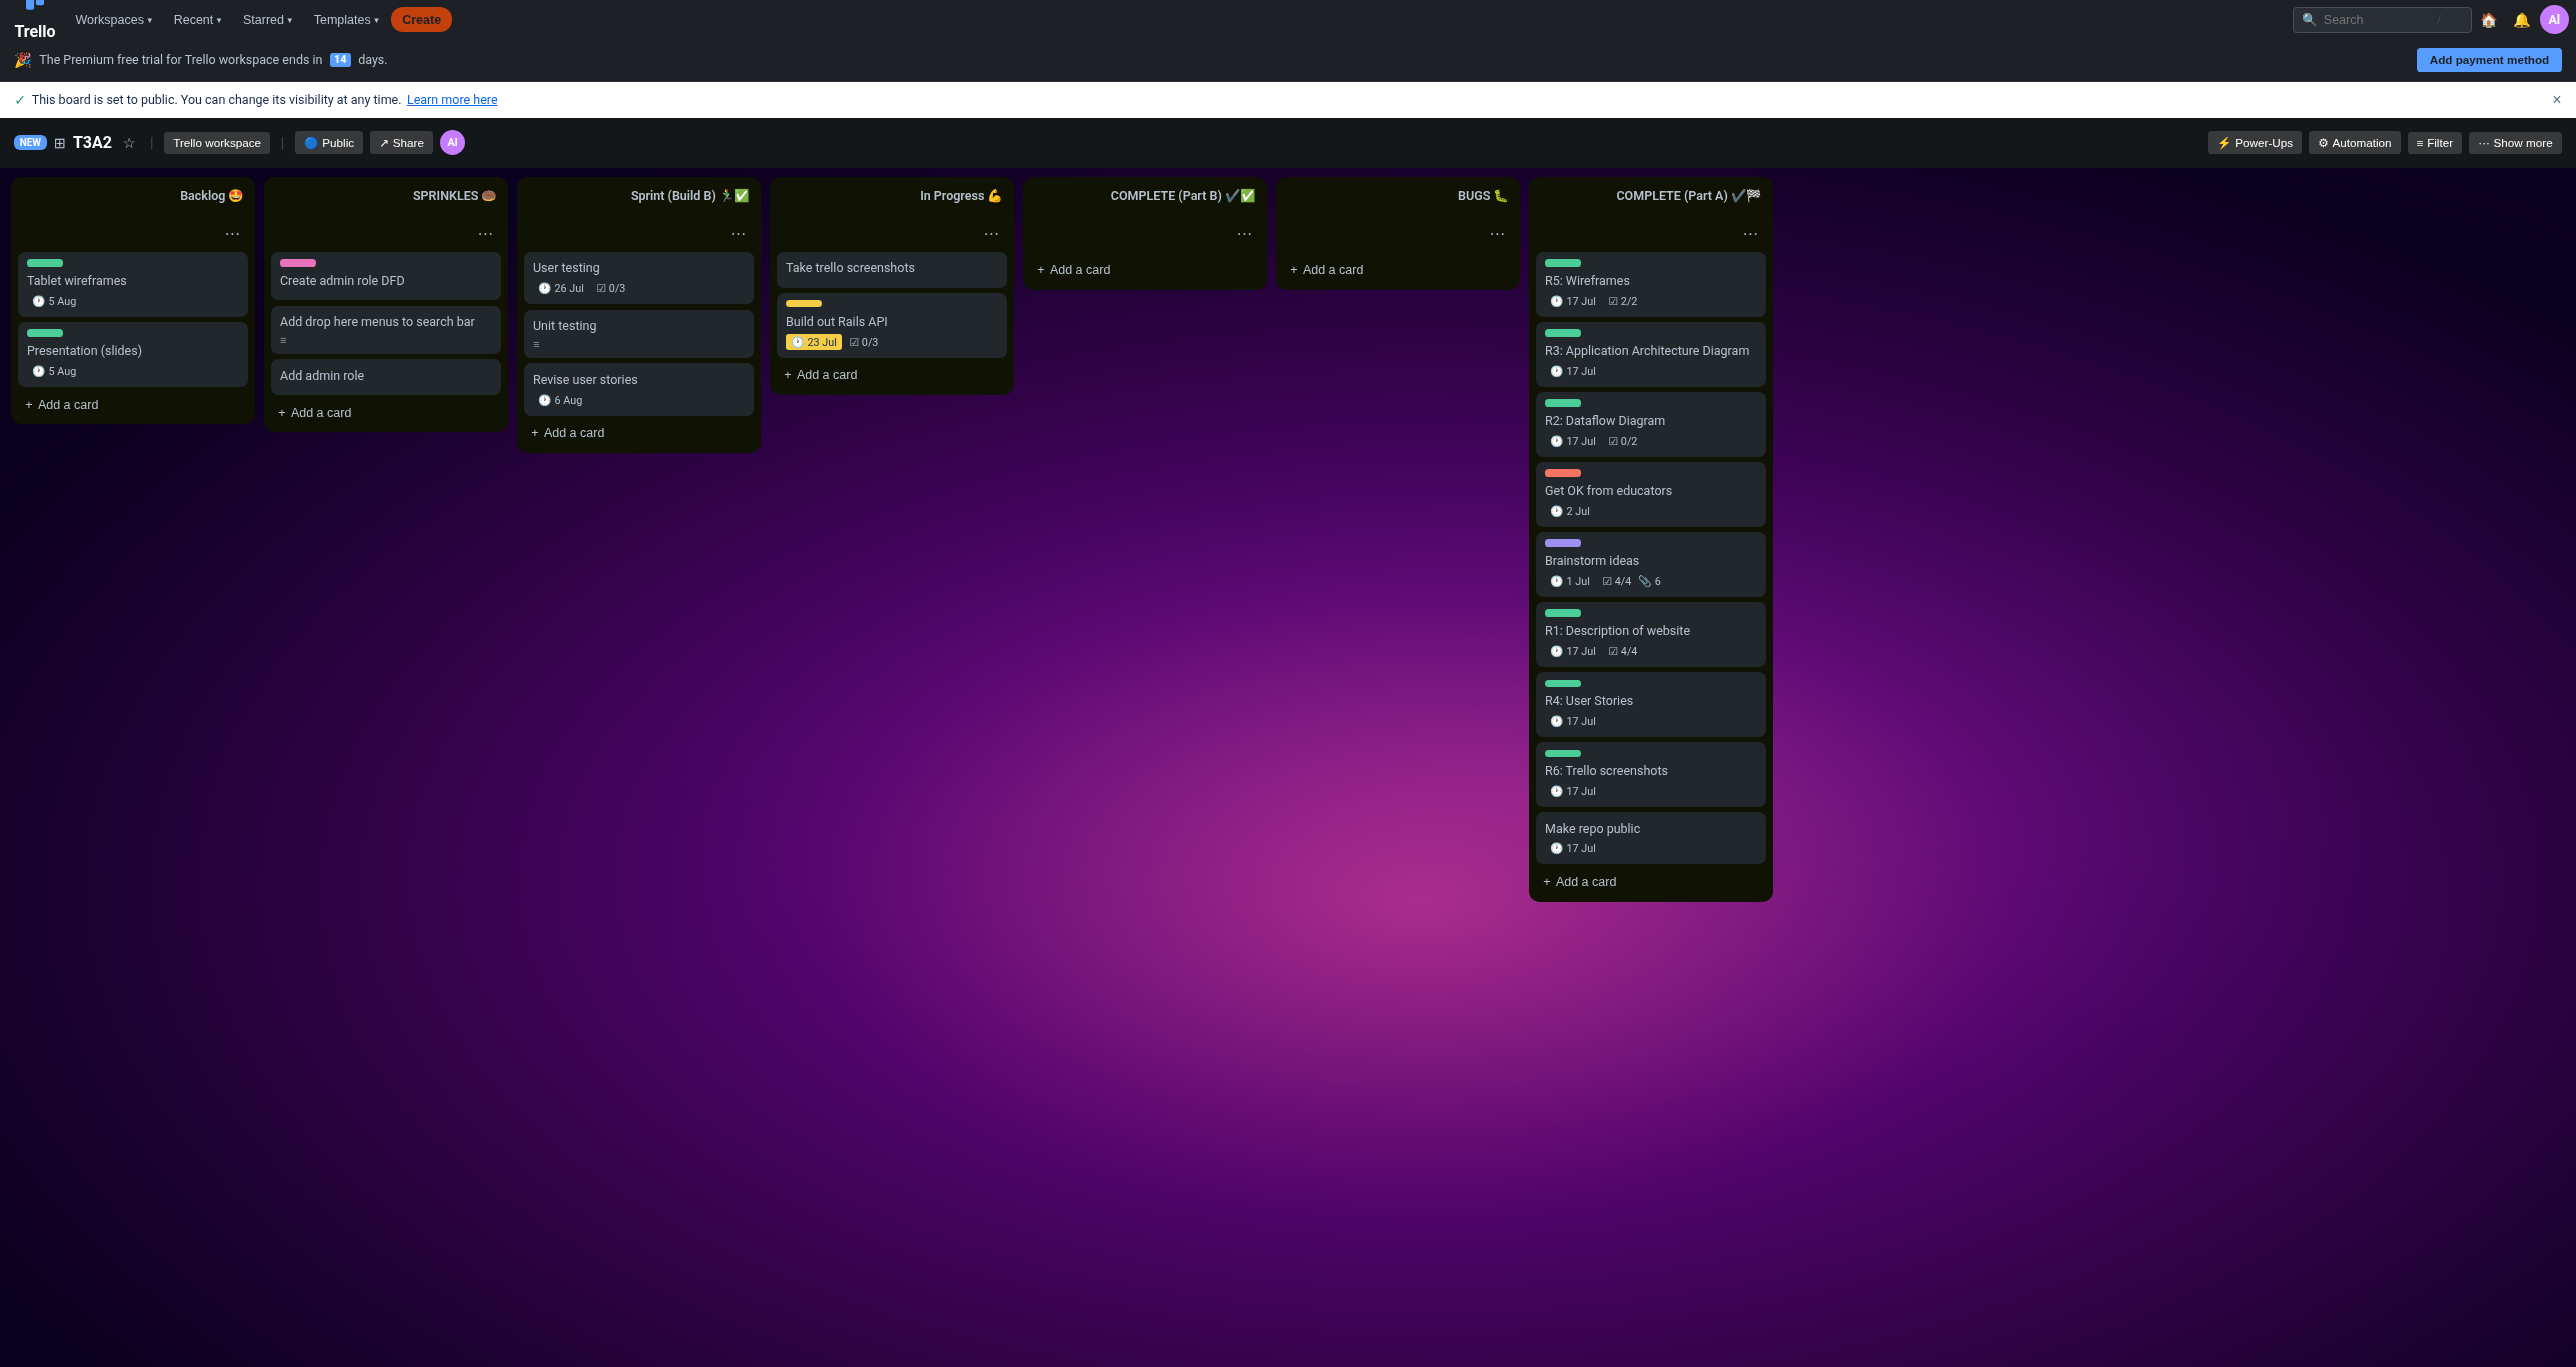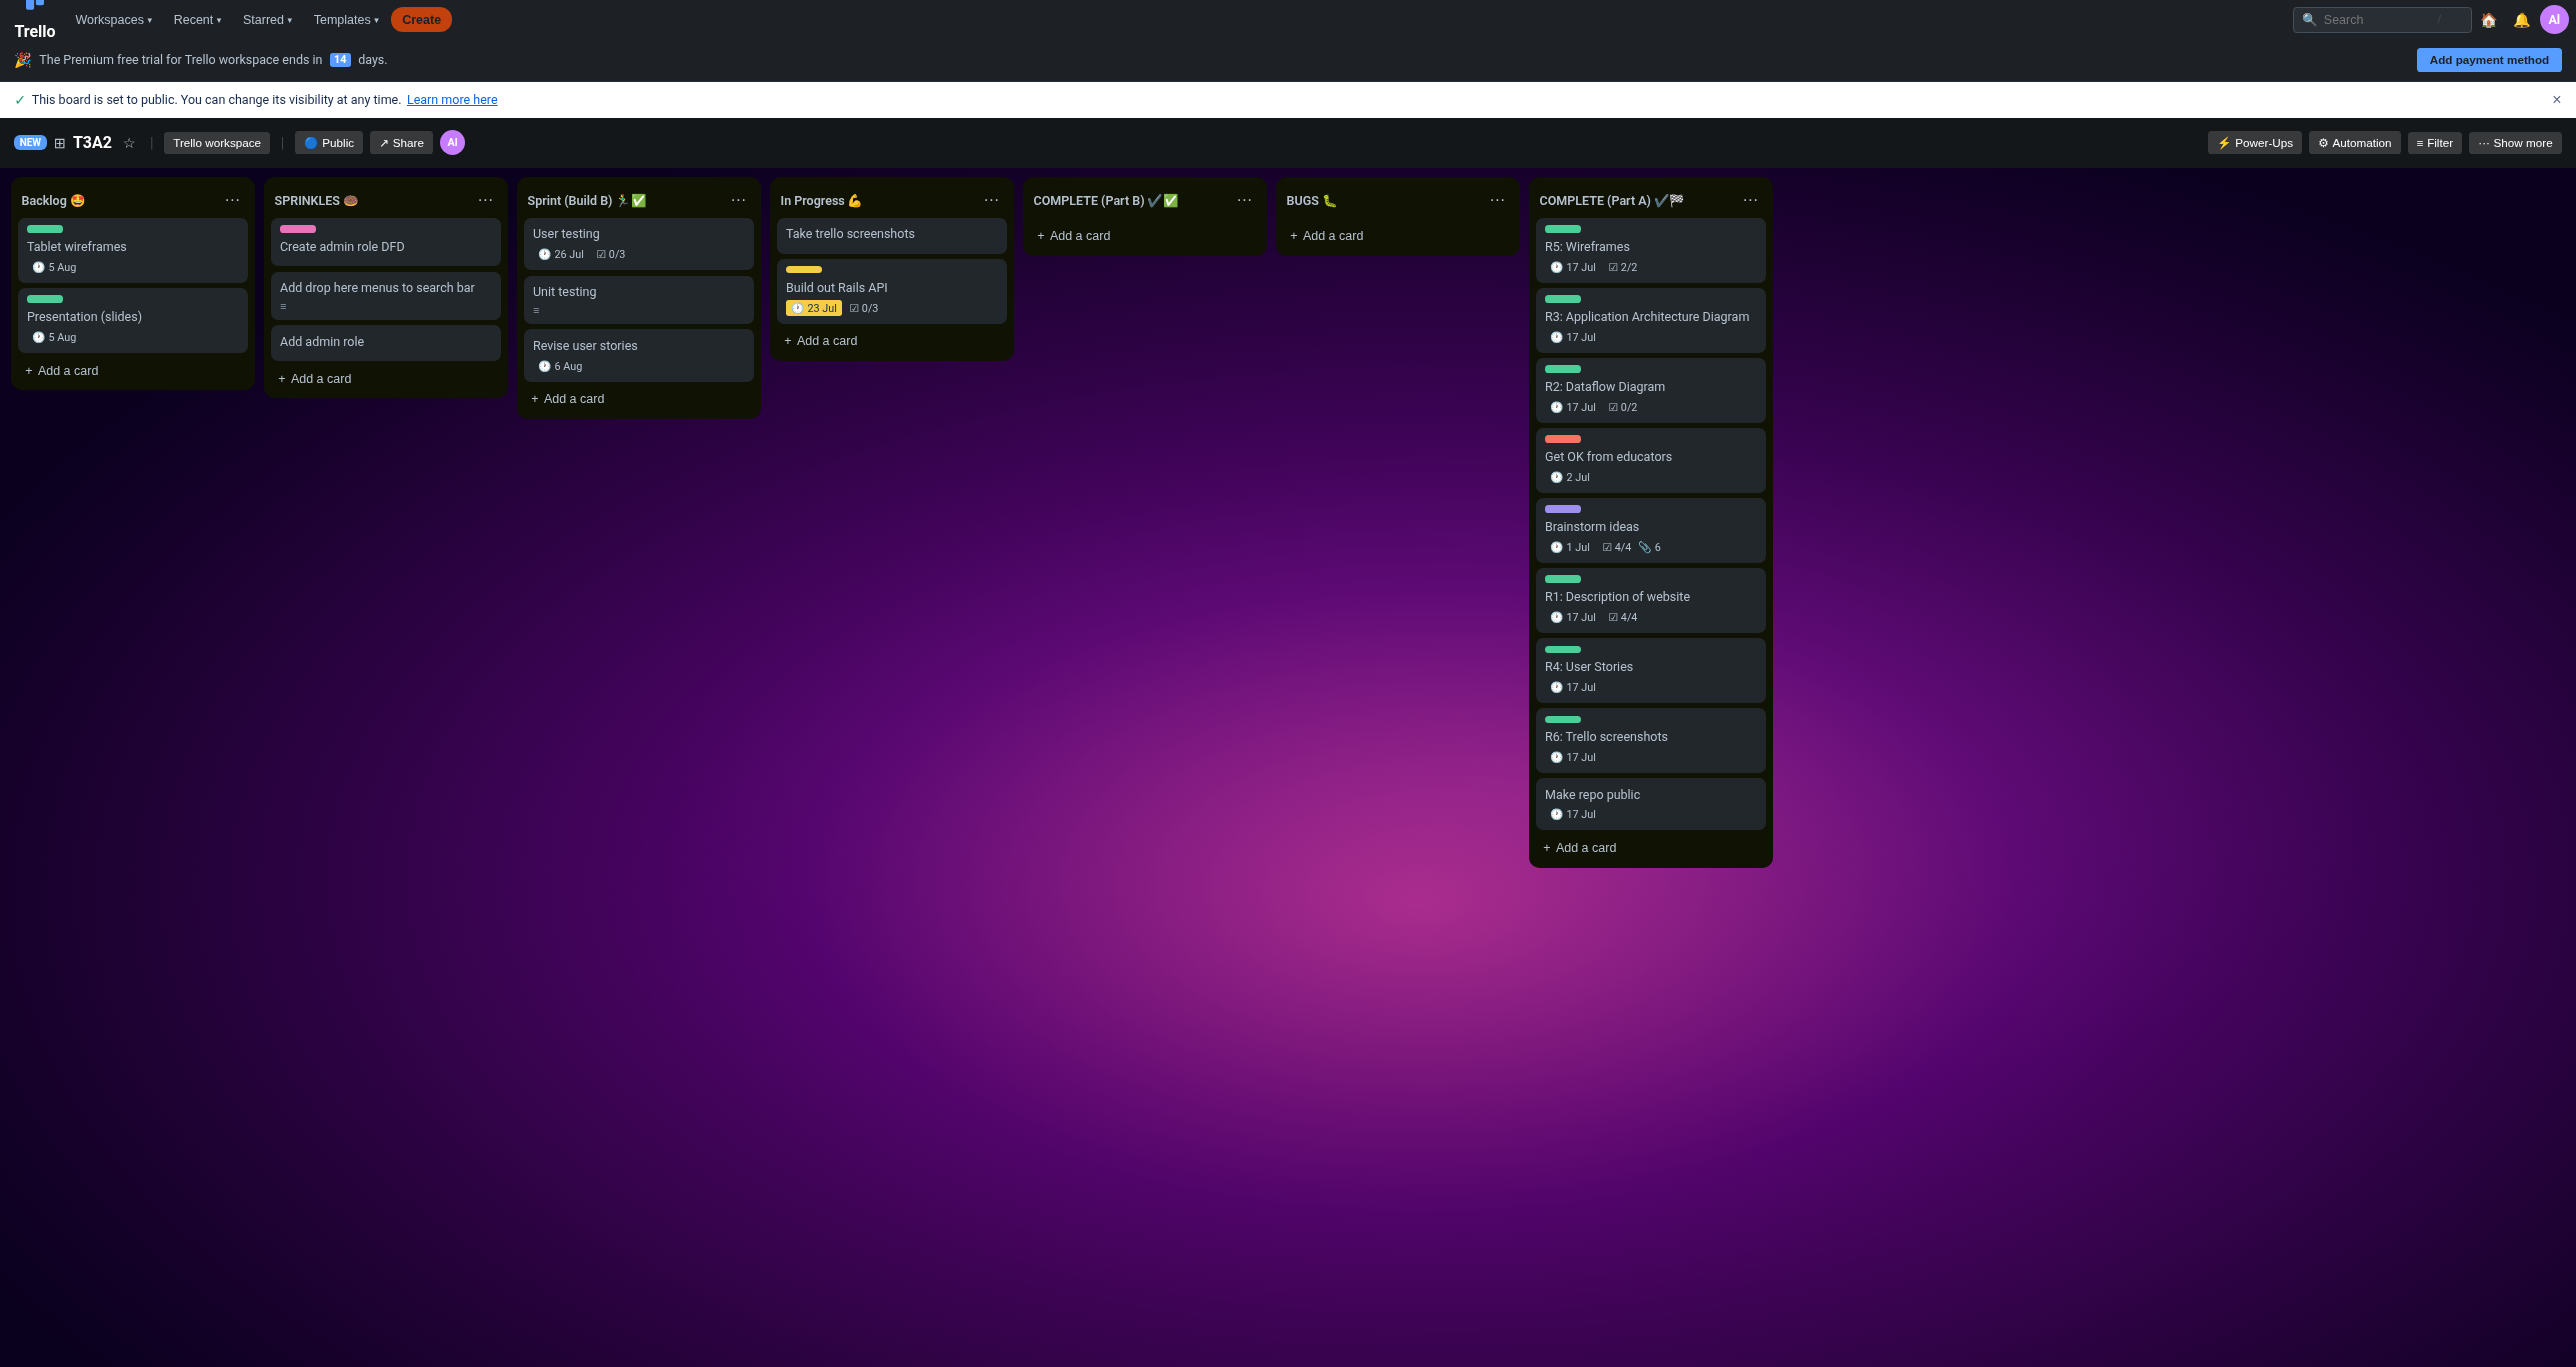--- a/index.html
+++ b/index.html
@@ -103,21 +103,21 @@
       position: relative; z-index: 10; align-items: flex-start;
     }
 
     
     .column {
       background: #101204; border-radius: 10.8px; width: 244px; min-width: 244px;
       max-height: calc(100vh - 179px); display: flex; flex-direction: column;
       padding: 7.2px 3.6px;
     }
     .column-header {
-      display: flex; align-items: center; padding: 3.6px 7.2px 5.4px; gap: 19px;
+      display: flex; align-items: flex-end; padding: 3.6px 7.2px 5.4px; gap: 19px; flex-direction: column;
     }
     .column-title { font-size: 12.5px; font-weight: 600; color: #b6c2cf; flex: 1; }
     .column-menu-btn { background: transparent; border: none; color: #b6c2cf; cursor: pointer; padding: 3.6px; border-radius: 3.6px; font-size: 14.3px; }
     .column-cards { overflow-y: auto; padding: 0 3.6px; display: flex; flex-direction: column; gap: 5.4px; }
 
     
     .card {
       background: #22272b; border-radius: 7.2px; padding: 7.2px 9px;
       cursor: pointer; transition: background 0.1s;
     }

